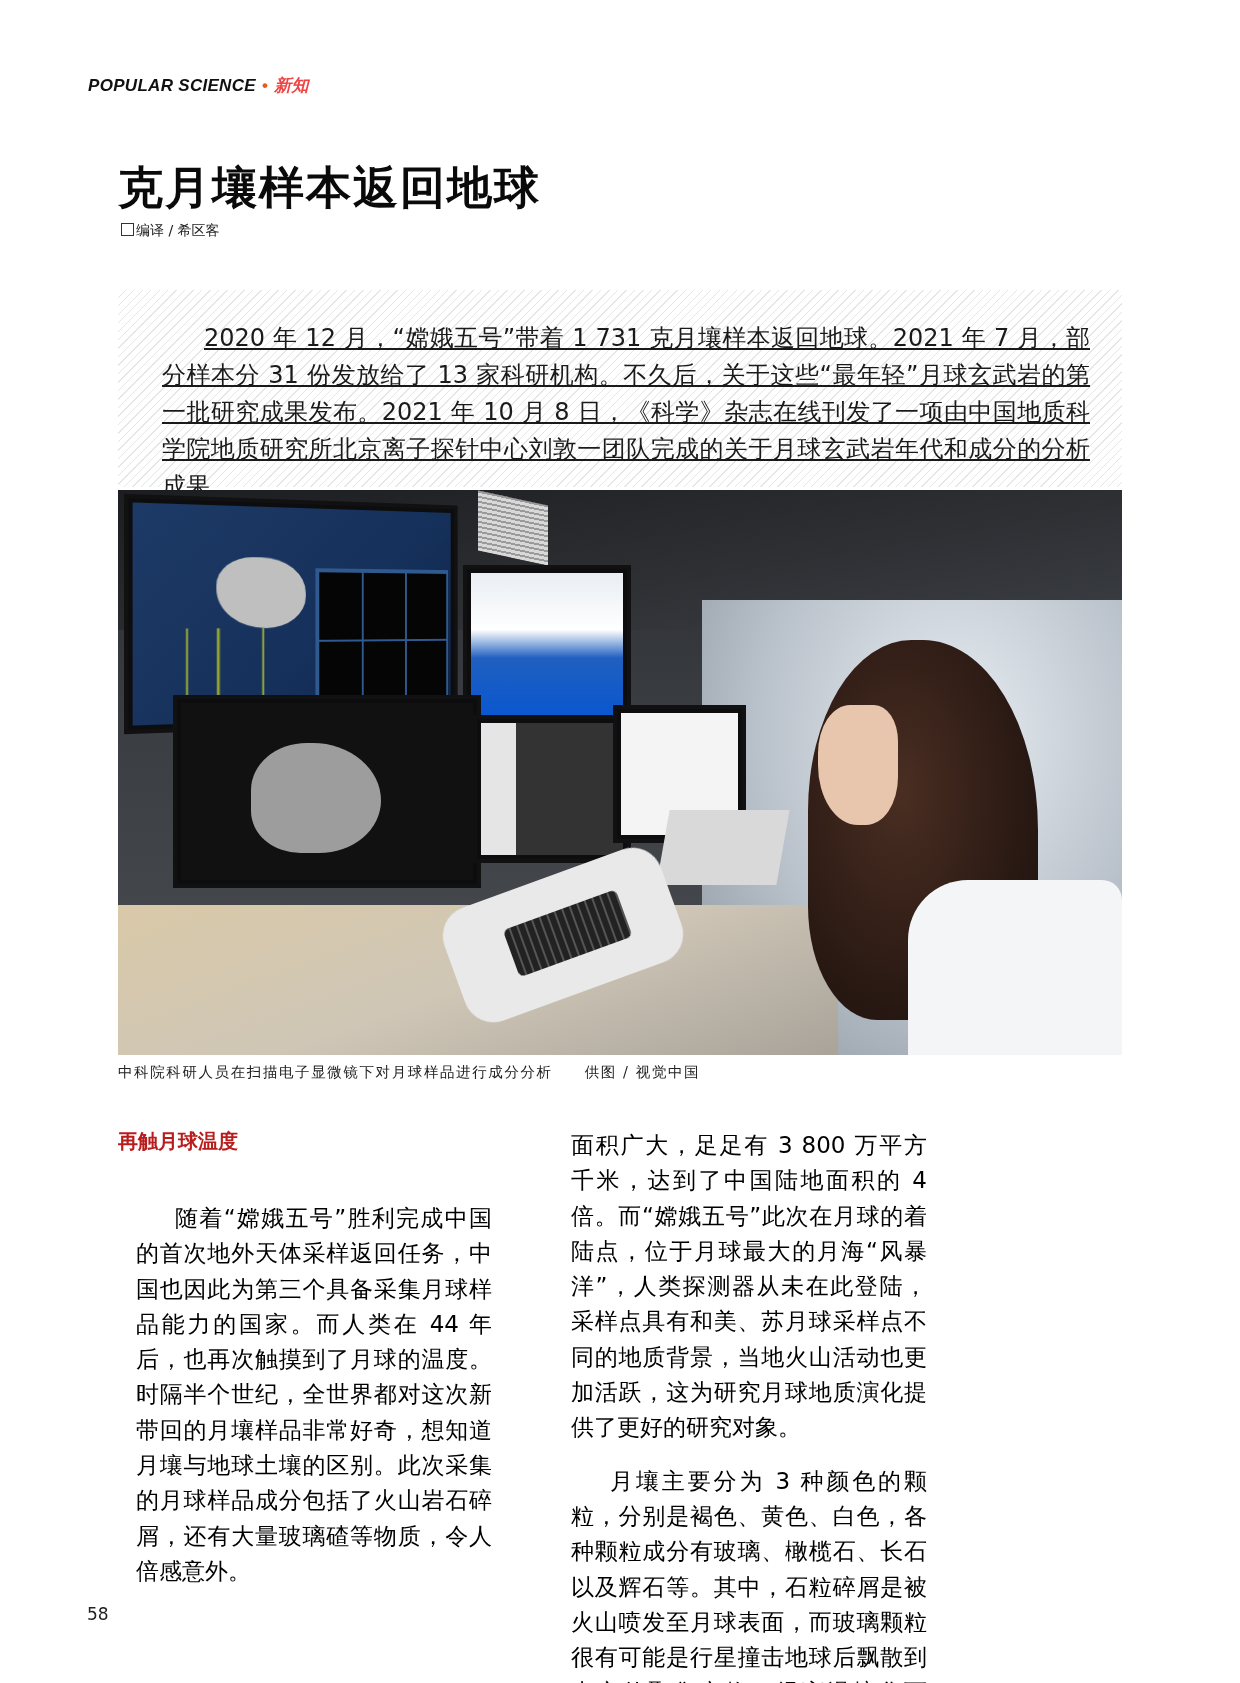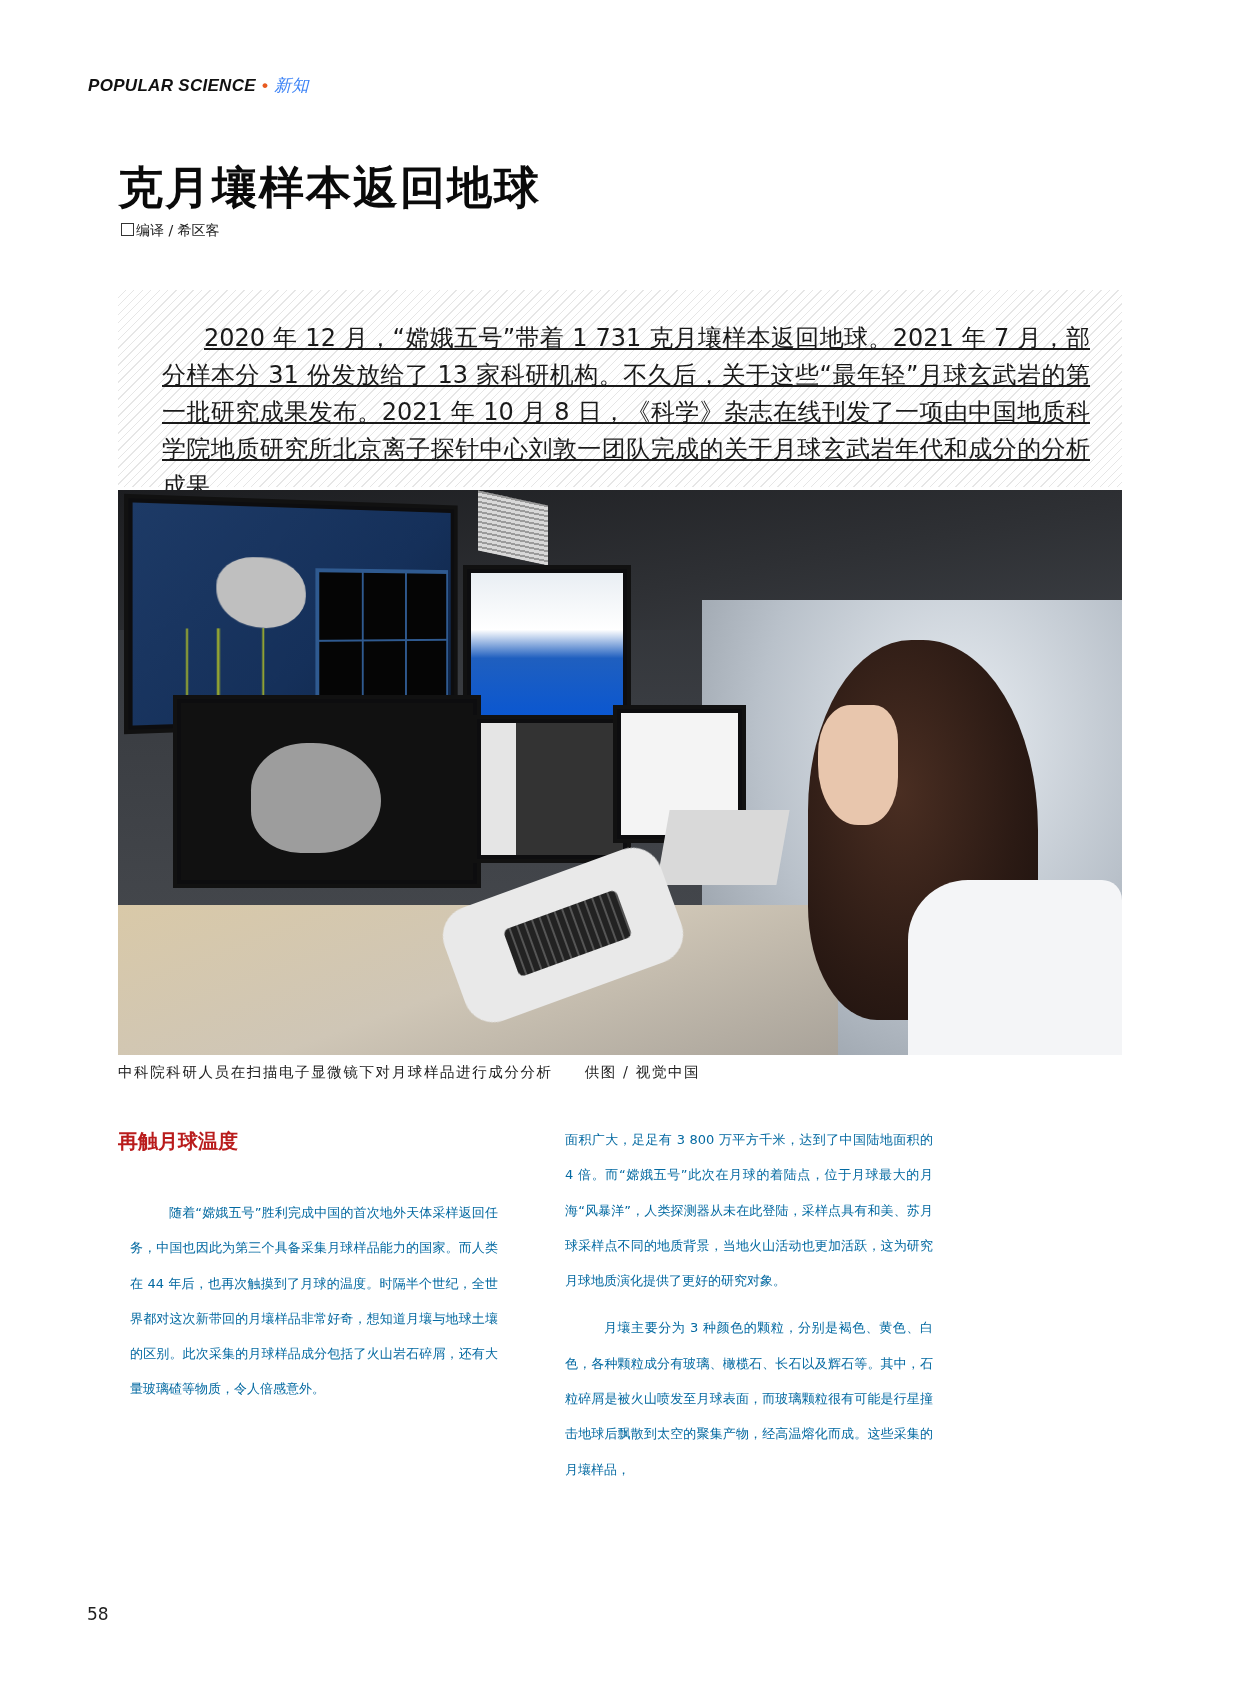--- a/index.html
+++ b/index.html
@@ -6,21 +6,21 @@
     body {
       width: 1240px; height: 1683px; position: relative; overflow: hidden;
       font-family: "DejaVu Sans", "Liberation Sans", sans-serif; color: #231f20;
     }
     .section-tag {
       position: absolute; left: 88px; top: 74px;
       font-family: "Liberation Sans", sans-serif; font-weight: bold; font-style: italic;
       font-size: 17px; letter-spacing: 0.3px; color: #111; white-space: nowrap;
     }
     .section-tag .dot { color: #e85a1f; margin: 0 6px; font-style: normal; }
-    .section-tag .cn { color: #3b82f6; font-weight: normal; font-style: italic; text-align: center; }
+    .section-tag .cn { color: #ef4444; font-weight: bold; font-style: italic; text-align: center; }
     .title {
       position: absolute; left: 118px; top: 158px; margin: 0;
       font-size: 45px; font-weight: bold; color: #0a0a0a; letter-spacing: 2px; white-space: nowrap;
     }
     .byline {
       position: absolute; left: 121px; top: 222px;
       font-size: 14px; color: #222; white-space: nowrap;
     }
     .byline .box {
       display: inline-block; width: 11px; height: 11px; border: 1px solid #333;
@@ -82,21 +82,21 @@
       position: absolute; left: 118px; top: 1063px; margin: 0;
       font-family: "DejaVu Serif", "Liberation Serif", serif; font-size: 14.5px; color: #222;
       letter-spacing: 1.6px; white-space: nowrap;
     }
     .caption .credit { margin-left: 32px; }
     .subhead {
       position: absolute; left: 118px; top: 1128px; margin: 0;
       font-size: 20px; font-weight: bold; color: #b91c1c; white-space: nowrap;
     }
     .col { position: absolute; width: 392px; margin: 0; }
-    .col p { margin: 12px; font-size: 13px; line-height: 35.3px; color: #0369a1; text-align: justify; }
+    .col p { margin: 18px; font-size: 23px; line-height: 35.3px; color: #000000; text-align: justify; }
     .col p.indent { text-indent: 39px; }
     .col-left { left: 118px; top: 1183px; }
     .col-right { left: 553px; top: 1110px; }
     .page-number {
       position: absolute; left: 87px; top: 1604px; margin: 0;
       font-size: 17px; color: #222;
     }
   </style>
 </head>
 <body>

